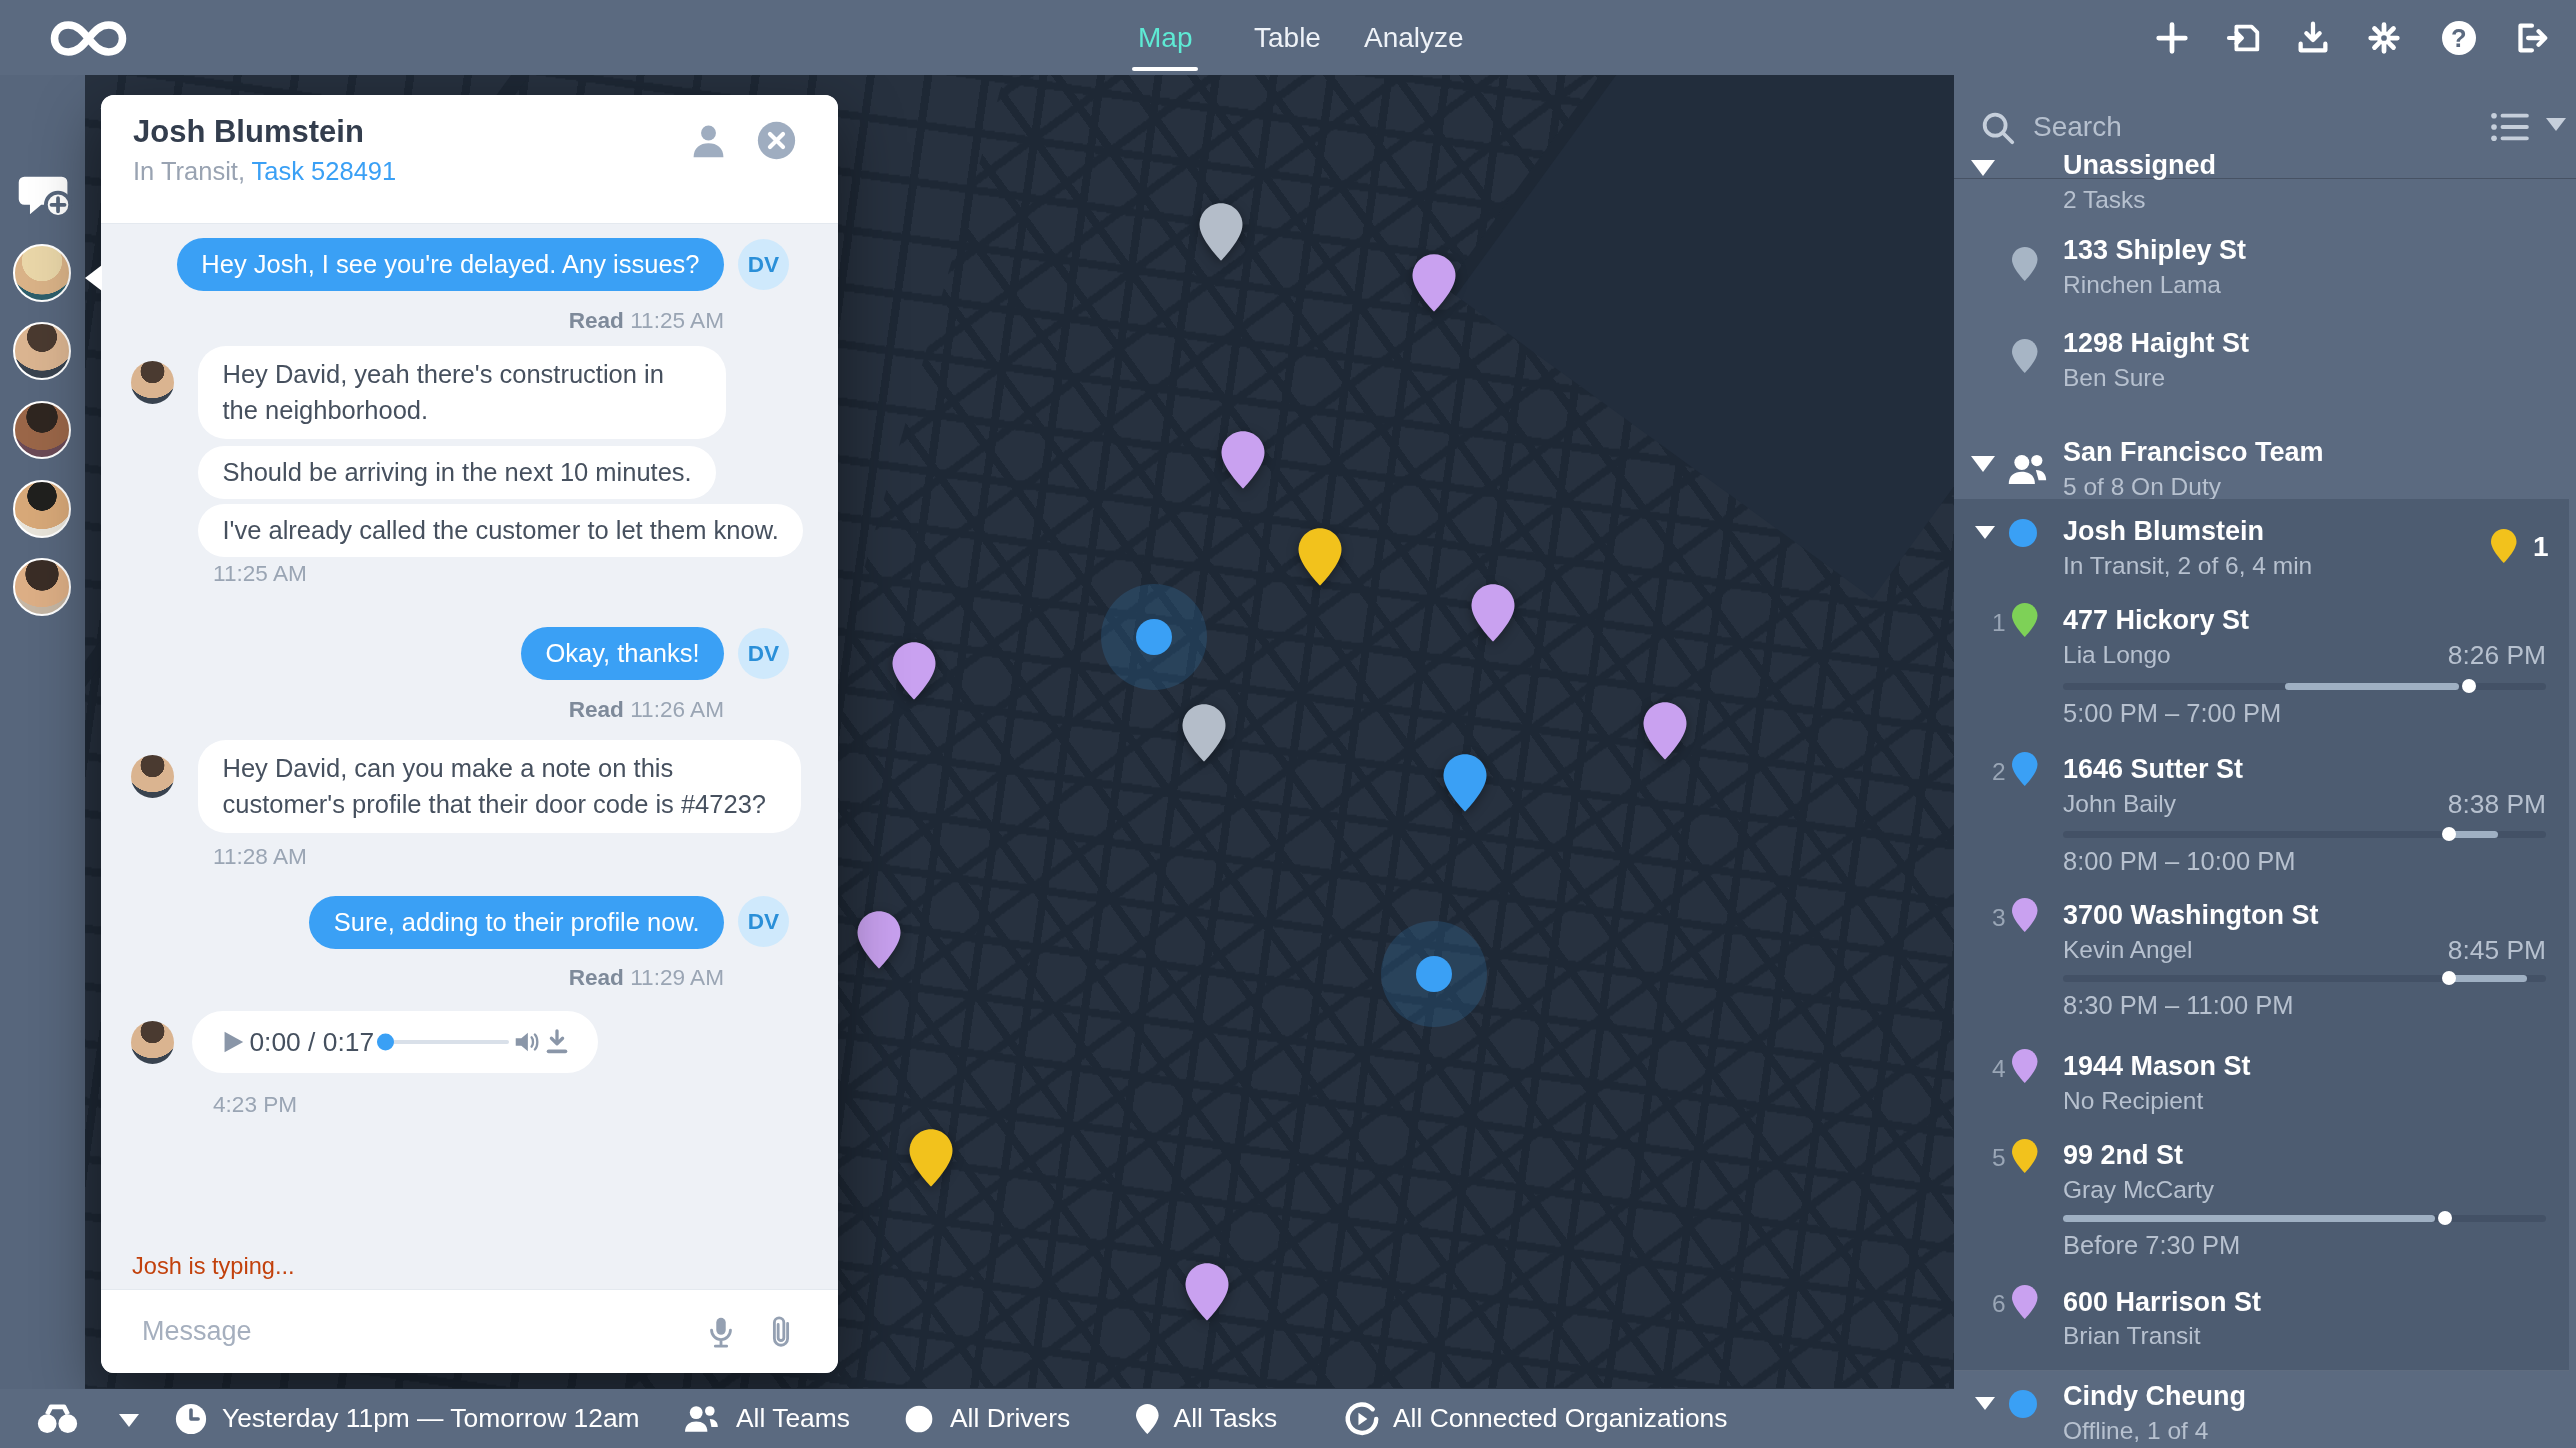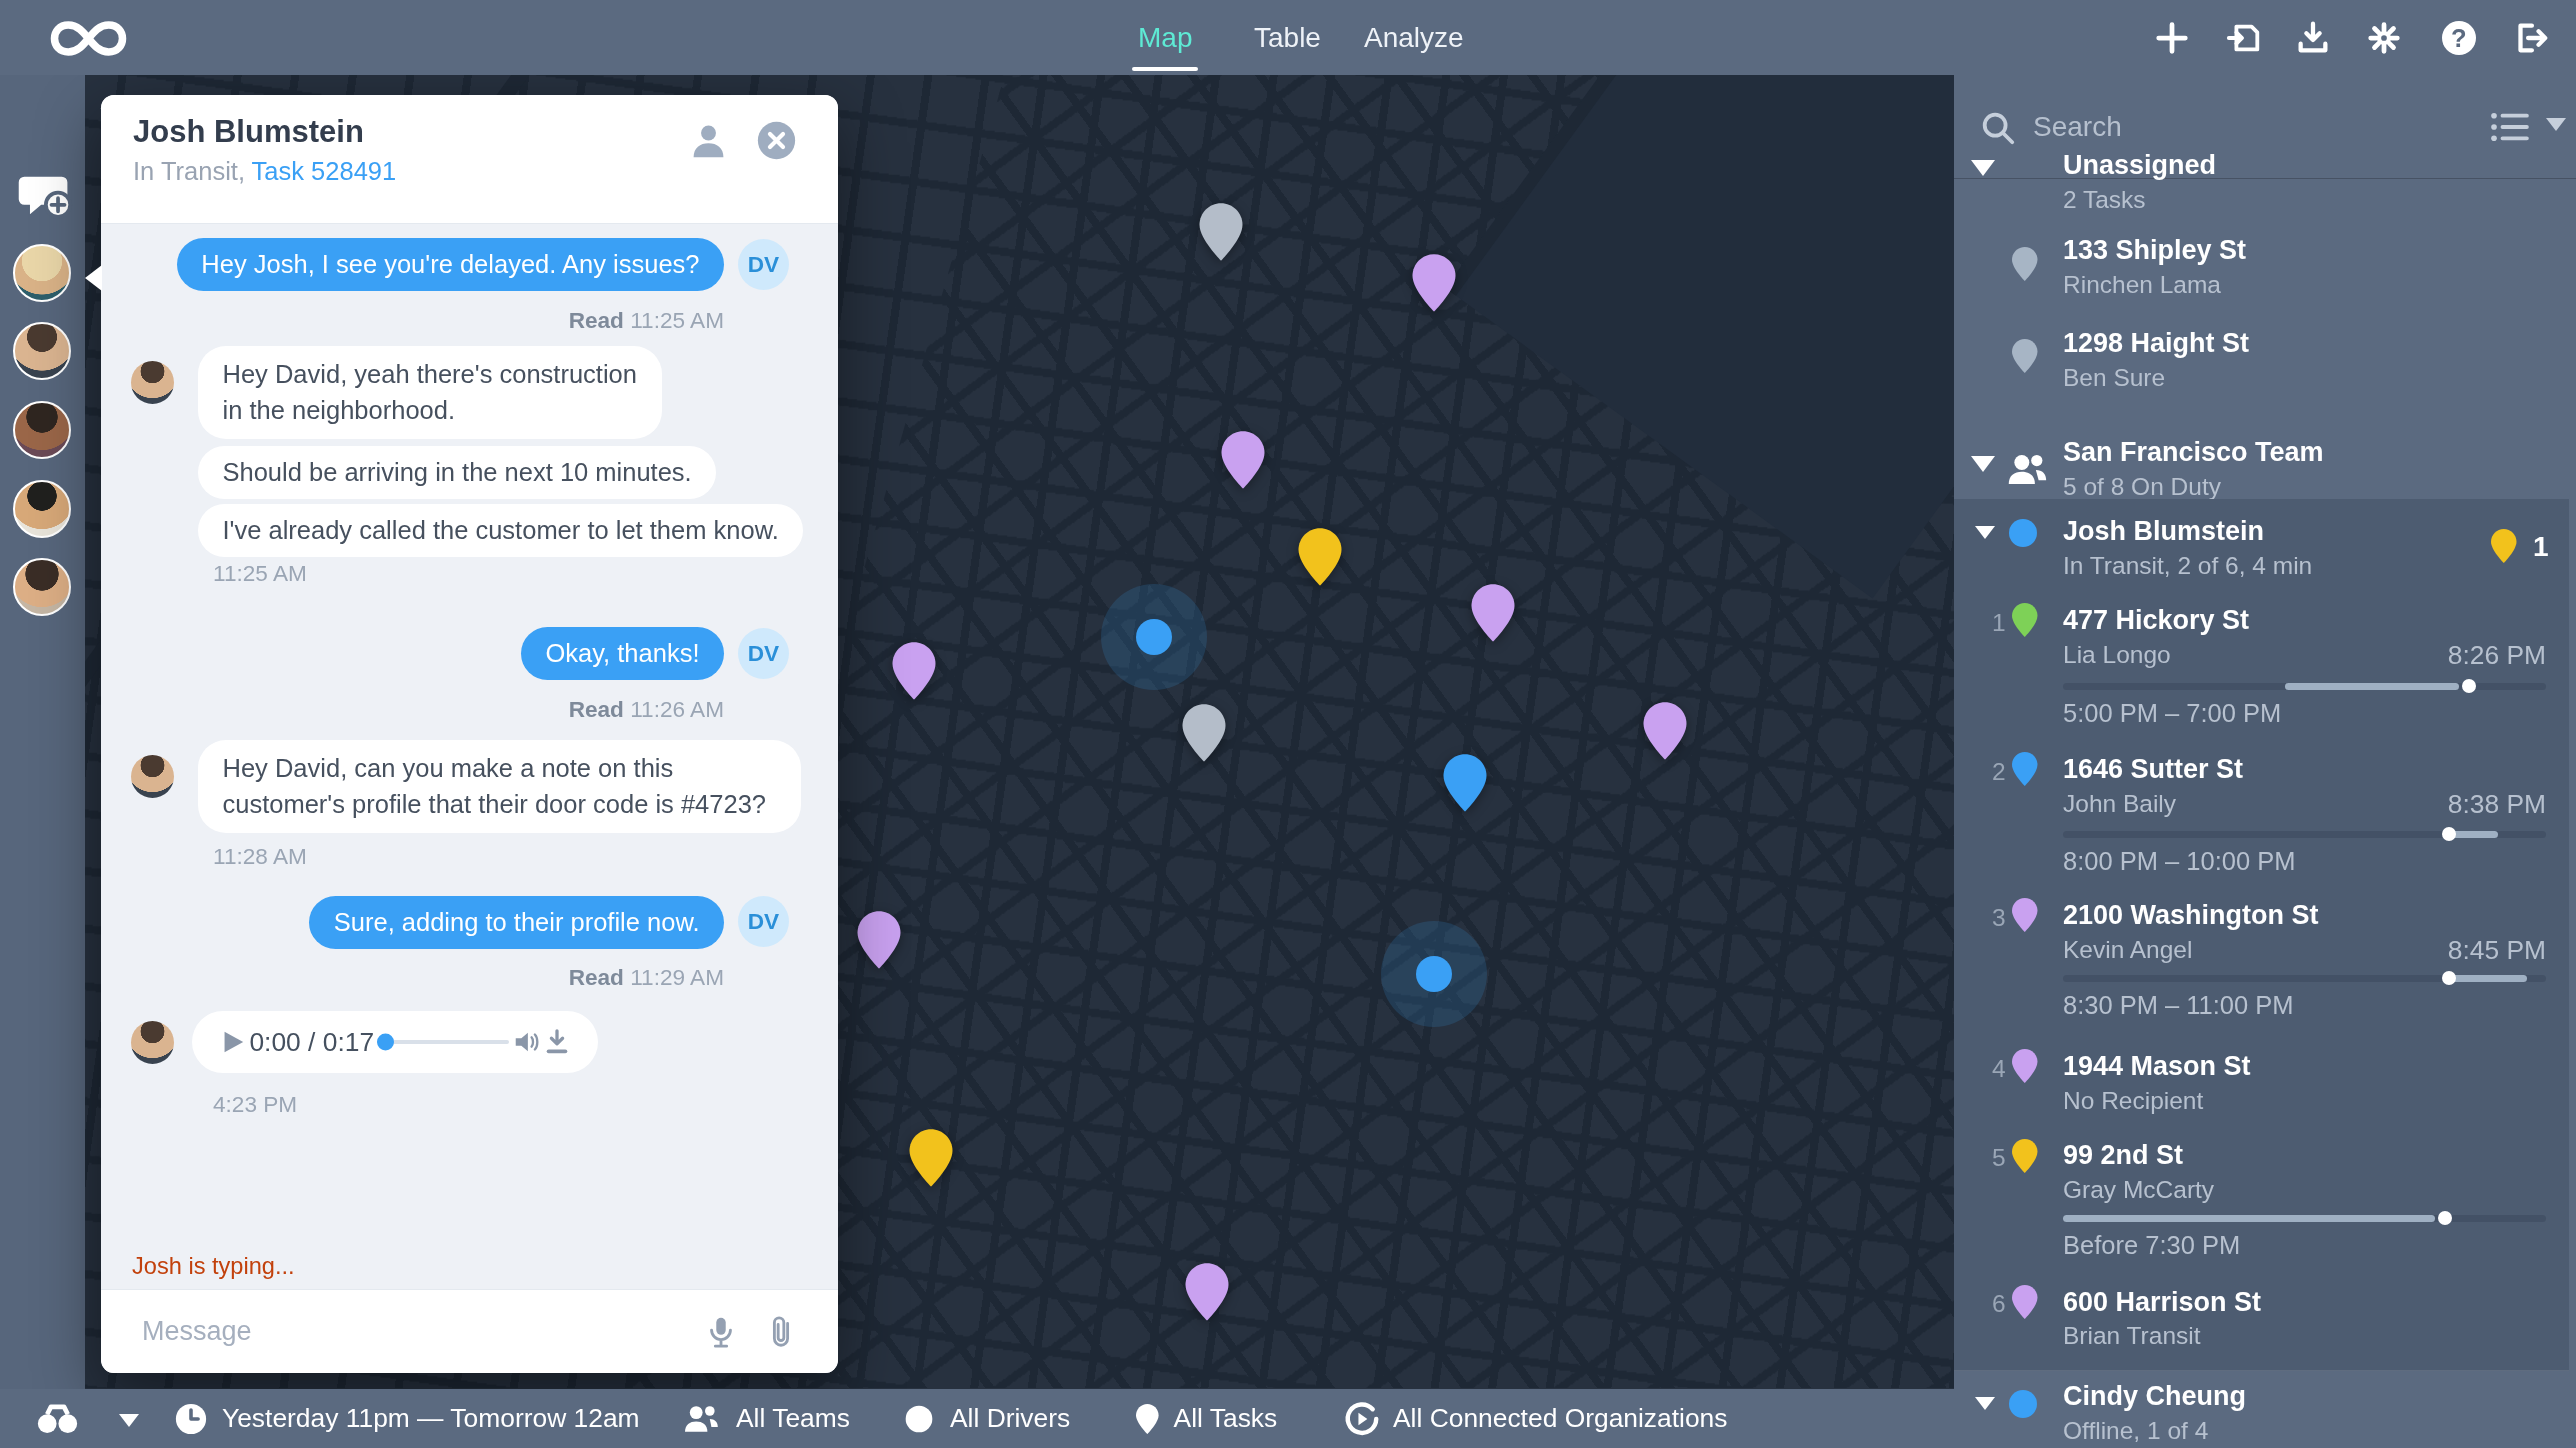--- a/index.html
+++ b/index.html
@@ -283,21 +283,21 @@
         </svg>
     </div>
   </div>
 
   <div class="msg bubble blue line1" style="top:143px;right:114px">Hey Josh, I see you're delayed. Any issues?</div>
   <div class="dv" style="top:144px;right:49px">DV</div>
   <div class="receipt" style="top:213px;right:114px">
     <b>Read</b> <span>11:25 AM</span></div>
 
   <div class="chat-av av2" style="left:30px;top:266px"></div>
-  <div class="msg bubble line2" style="left:97px;top:251px;width:464px">Hey David, yeah there's construction in the neighborhood.</div>
+  <div class="msg bubble line2" style="left:97px;top:251px;width:528px">Hey David, yeah there's construction in the neighborhood.</div>
   <div class="msg bubble line1" style="left:97px;top:351px">Should be arriving in the next 10 minutes.</div>
   <div class="msg bubble line1" style="left:97px;top:409px">I've already called the customer to let them know.</div>
   <div class="tstamp" style="left:112px;top:466px">11:25 AM</div>
 
   <div class="msg bubble blue line1" style="top:532px;right:114px">Okay, thanks!</div>
   <div class="dv" style="top:533px;right:49px">DV</div>
   <div class="receipt" style="top:602px;right:114px">
     <b>Read</b> <span>11:26 AM</span></div>
 
   <div class="chat-av av2" style="left:30px;top:660px"></div>
@@ -434,21 +434,21 @@
       <span class="dot" style="left: 80%;"></span>
     </div>
   <div class="s-window" style="left:109px;top:772px">8:00 PM – 10:00 PM</div>
 
   <div class="s-num" style="left:38px;top:829px">3</div>
   <div class="spin" style="left:58px;top:823px">
       <svg viewBox="0 0 24 32">
         <path d="M12 0C5.4 0 0 5.4 0 12c0 8 12 20 12 20s12-12 12-20C24 5.4 18.6 0 12 0z" fill="var(--pin_purple)"></path>
       </svg>
     </div>
-  <div class="s-title" style="left:109px;top:825px;font-weight:600">2100 Washington St</div>
+  <div class="s-title" style="left:109px;top:825px;font-weight:600">3700 Washington St</div>
   <div class="s-sub" style="left:109px;top:861px">Kevin Angel</div>
   <div class="s-eta" style="top:860px">8:45 PM</div>
   <div class="pbar" style="top:900px">
       <span class="seg" style="left: 80%; width: 16%;"></span>
       <span class="dot" style="left: 80%;"></span>
     </div>
   <div class="s-window" style="left:109px;top:916px">8:30 PM – 11:00 PM</div>
 
   <div class="s-num" style="left:38px;top:980px">4</div>
   <div class="spin" style="left:58px;top:974px">

